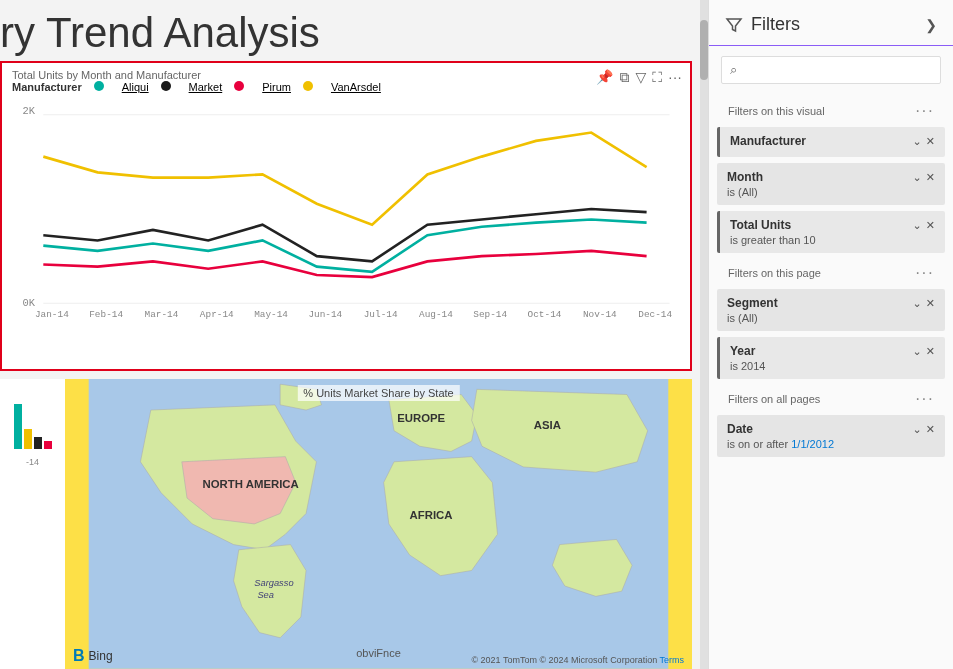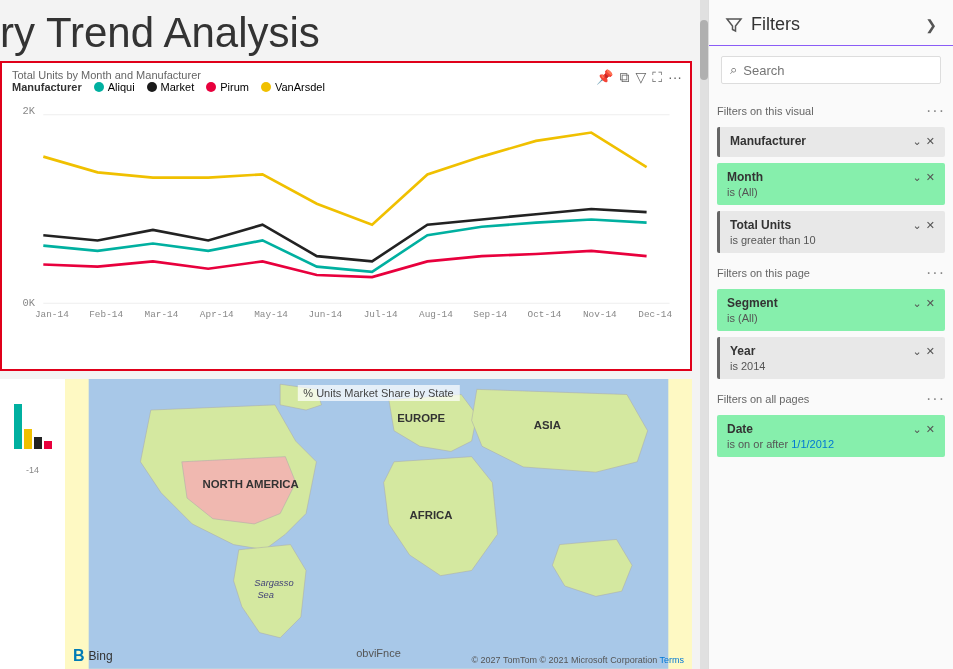--- a/index.html
+++ b/index.html
@@ -69,22 +69,23 @@
       font-size: 11px;
     }
 
     .legend-label {
       font-weight: 600;
       color: #333;
     }
 
     .legend-item {
       display: flex;
-      align-items: center;
-      gap: 4px;
+      align-items: flex-start;
+      gap: 18px;
+      text-decoration: underline;
     }
 
     .legend-dot {
       width: 10px;
       height: 10px;
       border-radius: 50%;
       display: inline-block;
     }
 
     .chart-area {
@@ -119,21 +120,21 @@
       gap: 2px;
       height: 60px;
     }
 
     .mini-bar {
       width: 8px;
     }
 
     .map-area {
       flex: 1;
-      background: #fef9c3;
+      background: #fde047;
       position: relative;
       overflow: hidden;
     }
 
     .map-title {
       position: absolute;
       top: 6px;
       left: 50%;
       transform: translateX(-50%);
       font-size: 11px;
@@ -241,38 +242,38 @@
     .search-input {
       border: none;
       outline: none;
       font-size: 13px;
       color: #333;
       background: transparent;
       width: 100%;
     }
 
     .filter-section-header {
-      padding: 8px 8px 4px;
+      padding: 8px 19px 4px;
       font-size: 11px;
       color: #666;
       display: flex;
       justify-content: space-between;
       align-items: center;
     }
 
     .filter-section-dots {
       color: #888;
       font-size: 16px;
       cursor: pointer;
       letter-spacing: 1px;
     }
 
     .filter-card {
       margin: 3px 8px;
-      background: #86efac;
+      background: #e5e5e5;
       border-radius: 2px;
       padding: 7px 10px;
     }
 
     .filter-card.highlighted {
       background: #e8e8e8;
       border-left: 3px solid #666;
     }
 
     .filter-card-header {
@@ -388,21 +389,21 @@
 
   <div class="map-container">
 
     <div class="left-sidebar-chart">
       <div class="bar-chart-mini">
         <div class="mini-bar" style="height:45px;background:#00b0a0;"></div>
         <div class="mini-bar" style="height:20px;background:#f0c000;"></div>
         <div class="mini-bar" style="height:12px;background:#222;"></div>
         <div class="mini-bar" style="height:8px;background:#e8003d;"></div>
       </div>
-      <span style="font-size:9px;color:#888;margin-top:12px;">-14</span>
+      <span style="font-size:9px;color:#888;margin-top:4px;">-14</span>
     </div>
 
     <div class="map-area">
       <div class="map-title">% Units Market Share by State</div>
 
       
       <svg width="100%" height="100%" viewBox="0 0 560 280" preserveAspectRatio="xMidYMid meet">
 
         <rect width="560" height="280" fill="#a8c8e8"></rect>
 
@@ -431,21 +432,21 @@
       </svg>
 
       
       <div class="bing-watermark">
         <span class="bing-b">B</span>
         <span>Bing</span>
       </div>
 
       
       <div class="map-copyright">
-        <span>© 2027 TomTom  © 2021 Microsoft Corporation</span>
+        <span>© 2021 TomTom  © 2024 Microsoft Corporation</span>
         <a href="#">Terms</a>
       </div>
 
       
       <div style="position:absolute;bottom:10px;left:50%;transform:translateX(-50%);font-size:11px;color:#555;">obviFnce</div>
     </div>
   </div>
 </div>
 
 <div class="scrollbar">
@@ -459,21 +460,20 @@
       <svg width="18" height="18" viewBox="0 0 18 18">
         <path d="M2 3h14l-5.5 7v5l-3-1.5V10Z" fill="none" stroke="#555" stroke-width="1.5"></path>
       </svg>
       <span>Filters</span>
     </div>
     <span class="filters-chevron">❯</span>
   </div>
 
   <div class="search-box">
     <span class="search-icon">⌕</span>
-    <input class="search-input" type="text" placeholder="Search" style="">
   </div>
 
   <div class="filter-section-header">
     <span>Filters on this visual</span>
     <span class="filter-section-dots">···</span>
   </div>
 
   <div class="filter-card highlighted">
     <div class="filter-card-header">
       <span class="filter-card-name">Manufacturer</span>

